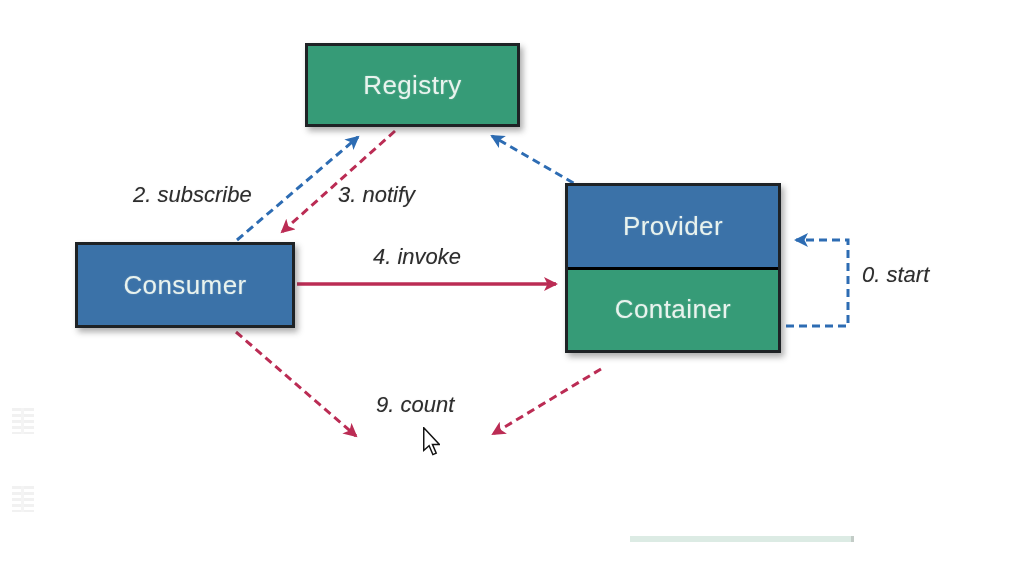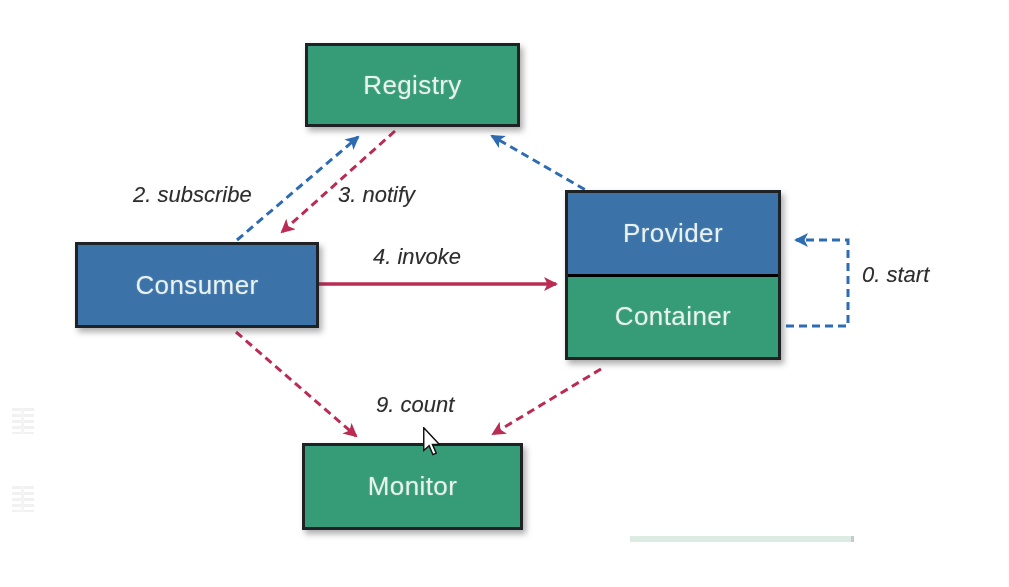--- a/index.html
+++ b/index.html
@@ -50,36 +50,33 @@
 
     <line x1="601" y1="369" x2="493" y2="434" stroke="#bb2c54" stroke-width="3" stroke-dasharray="8 5" marker-end="url(#ar)"></line>
 
     <polyline points="786,326 848,326 848,240 796,240" fill="none" stroke="#2d6cb3" stroke-width="3" stroke-dasharray="8 5" marker-end="url(#ab)"></polyline>
   </svg>
 
   <div class="node green" style="left:305px;top:43px;width:215px;height:84px;">
     <span>Registry</span>
   </div>
 
-  <div class="node split" style="left:565px;top:190px;width:216px;height:170px;background:none;">
+  <div class="node split" style="left:565px;top:183px;width:216px;height:170px;background:none;">
     <div class="half blue">
       <span>Provider</span>
     </div>
     <div class="half green">
       <span>Container</span>
     </div>
   </div>
 
-  <div class="node blue" style="left:75px;top:242px;width:244px;height:86px;">
+  <div class="node blue" style="left:75px;top:242px;width:220px;height:86px;">
     <span>Consumer</span>
   </div>
 
-  <div class="node green" style="left:302px;top:443px;width:221px;height:87px;">
-    <span>Monitor</span>
-  </div>
 
   <div class="edge-label" style="left:118px;top:182px;margin-left:15px;">2. subscribe</div>
   <div class="edge-label" style="left:338px;top:182px;">3. notify</div>
   <div class="edge-label" style="left:373px;top:244px;">4. invoke</div>
   <div class="edge-label" style="left:862px;top:262px;">0. start</div>
   <div class="edge-label" style="left:376px;top:392px;">9. count</div>
 
   <svg class="cursor" width="18" height="29" viewBox="0 0 12 20">
     <path d="M1,0.5 L1,16.2 L4.7,12.9 L7.3,19 L9.6,18 L7.0,12 L11.8,12 Z" fill="#ffffff" stroke="#111111" stroke-width="1"></path>
   </svg>

